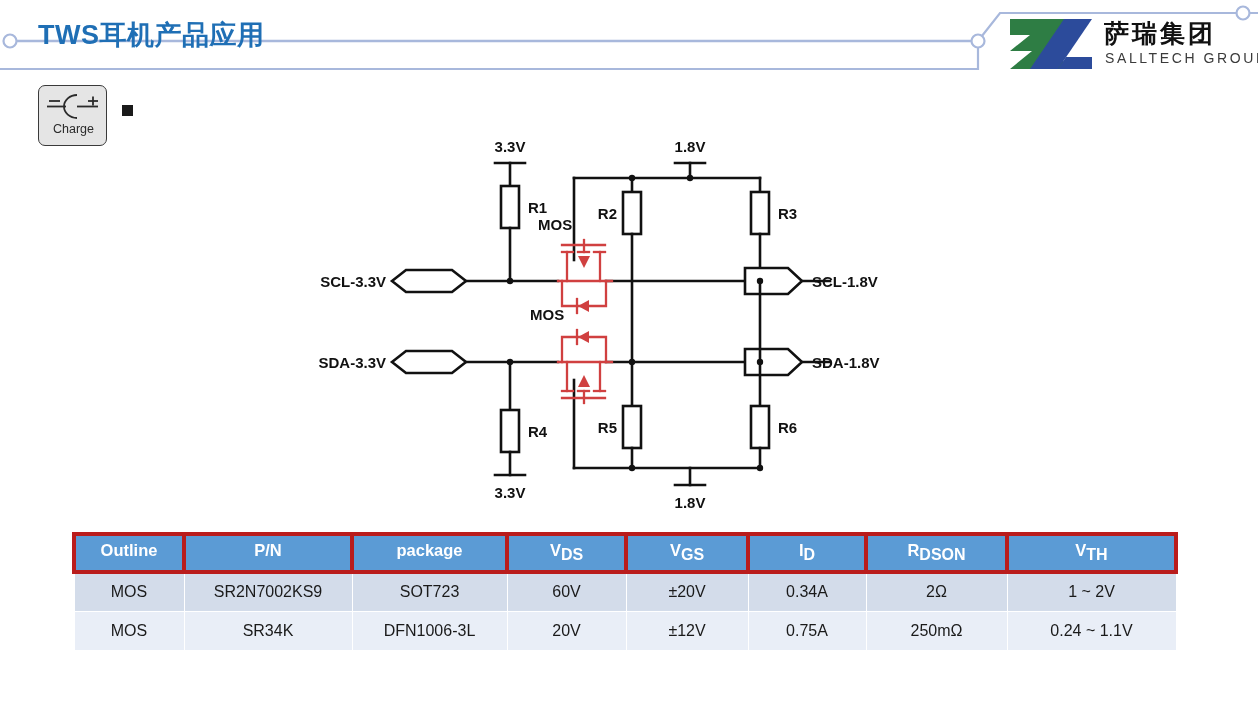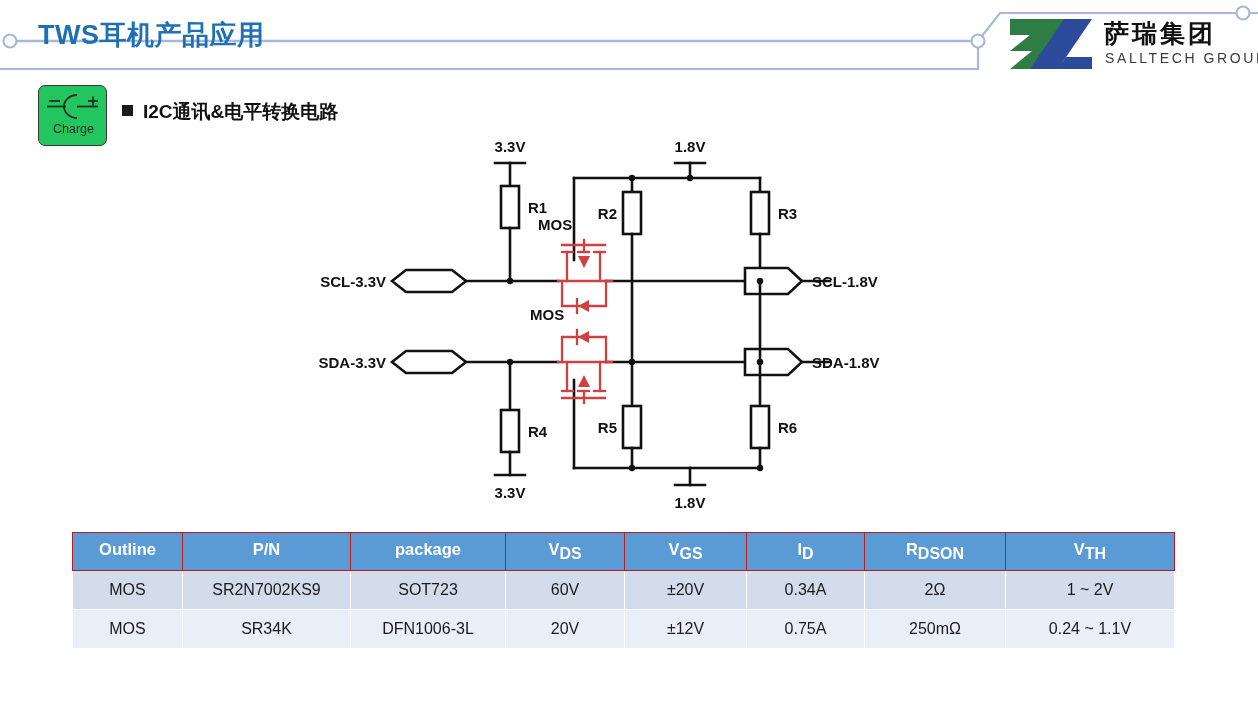--- a/index.html
+++ b/index.html
@@ -67,21 +67,21 @@
     white-space: nowrap;
   }
 
   
   #charge-icon-box {
     position: absolute;
     left: 38px; top: 85px;
     width: 69px; height: 61px;
     border: 1.4px solid #3A3A3A;
     border-radius: 7px;
-    background: #22c55e;
+    background: #e5e5e5;
   }
   #charge-icon-svg {
     position: absolute;
     left: 5px; top: 4px;
     width: 59px; height: 33px;
   }
   #charge-icon-label {
     position: absolute;
     left: 0; top: 36px;
     width: 69px;
@@ -118,21 +118,21 @@
     width: 1102px;
     border-collapse: collapse;
     table-layout: fixed;
   }
   #spec-table th {
     background: #5B9BD5;
     color: #ffffff;
     font-size: 16.5px;
     font-weight: bold;
     height: 38px;
-    border: 1px solid #b91c1c;
+    border: 4px solid #b91c1c;
     text-align: center;
     vertical-align: middle;
   }
   #spec-table td {
     font-size: 16px;
     color: #1a1a1a;
     height: 39px;
     border: 1px solid #ffffff;
     text-align: center;
     vertical-align: middle;
@@ -181,21 +181,20 @@
       <line x1="5" y1="11" x2="16" y2="11" stroke="#2b2b2b" stroke-width="1.8"></line>
       <path d="M 33 5 A 13 11.5 0 1 0 33 28" fill="none" stroke="#2b2b2b" stroke-width="1.8"></path>
       <line x1="33" y1="16.5" x2="54" y2="16.5" stroke="#2b2b2b" stroke-width="1.8"></line>
       <line x1="44" y1="11" x2="54" y2="11" stroke="#2b2b2b" stroke-width="1.8"></line>
       <line x1="49" y1="6.5" x2="49" y2="15.5" stroke="#2b2b2b" stroke-width="1.8"></line>
     </svg>
     <div id="charge-icon-label">Charge</div>
   </div>
 
   <div id="section-bullet"></div>
-  <div id="section-title">I2C通讯&amp;电平转换电路</div>
 
   <svg id="schematic" viewBox="0 0 620 390" width="620" height="390">
 
     <g stroke="#111111" stroke-width="2.6" fill="none" stroke-linecap="square">
 
       <line x1="205" y1="33" x2="235" y2="33"></line>
       <line x1="220" y1="33" x2="220" y2="56"></line>
 
       <rect x="211" y="56" width="18" height="42" fill="#ffffff"></rect>
       <line x1="220" y1="98" x2="220" y2="151"></line>

